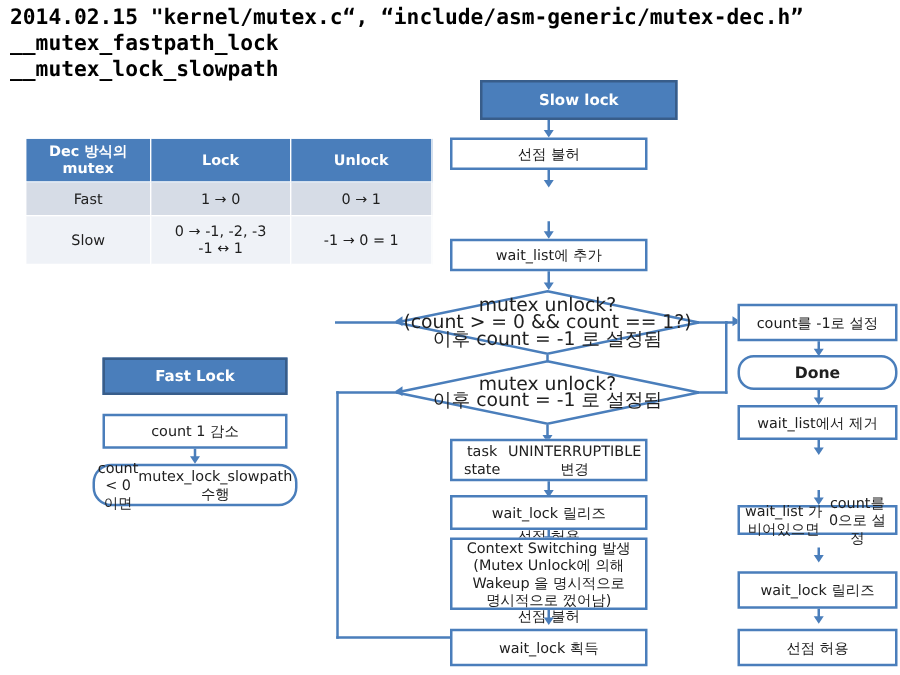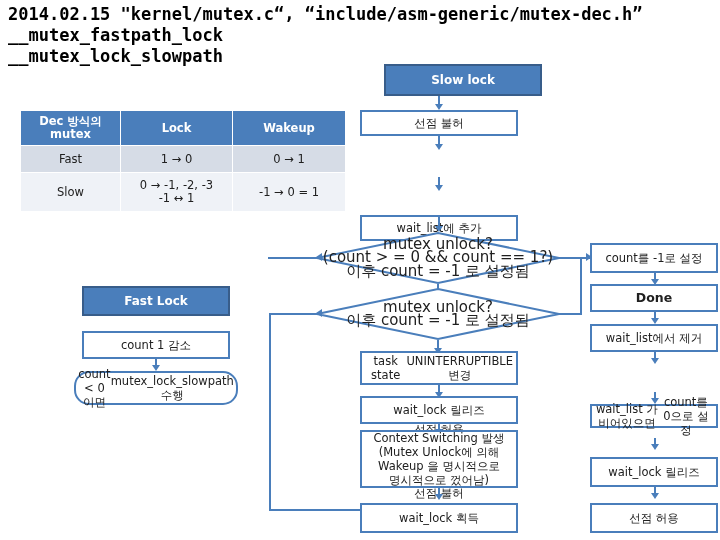--- a/index.html
+++ b/index.html
@@ -86,21 +86,21 @@
     text-align: center;
     padding: 1px 3px;
   }
   .box.filled {
     background: #4A7EBB;
     border: 2px solid #385D8A;
     color: #ffffff;
     font-weight: bold;
     font-size: 12px;
   }
-  .box.bold-text { font-weight: bold; font-size: 12.5px; }
+  .box.bold-text { font-weight: bold; font-size: 12.5px; border-radius: 13px; }
 
   
   .diamond-wrap {
     position: absolute;
   }
   .diamond-wrap svg {
     position: absolute;
     left: 0; top: 0;
     overflow: visible;
   }
@@ -165,21 +165,21 @@
   <table class="dec-table">
     <colgroup>
         <col class="col-1">
         <col class="col-2">
         <col class="col-3">
       </colgroup>
     <thead>
       <tr>
         <th>Dec 방식의 mutex</th>
         <th>Lock</th>
-        <th>Wakeup</th>
+        <th>Unlock</th>
       </tr>
     </thead>
     <tbody>
       <tr class="row-a">
         <td>Fast</td>
         <td>1 → 0</td>
         <td>0 → 1</td>
       </tr>
       <tr class="row-b">
         <td>Slow</td>
@@ -199,21 +199,21 @@
 
   <div class="box" style="left:360px; top:110px; width:158px; height:26px;">선점 불허</div>
 
   <div class="conn v" style="left:438px; top:136px; height:10px;"></div>
   <div class="arrow-down" style="left:435px; top:144px;"></div>
 
 
   <div class="conn v" style="left:438px; top:177px; height:10px;"></div>
   <div class="arrow-down" style="left:435px; top:185px;"></div>
 
-  <div class="box" style="left:360px; top:191px; width:158px; height:26px;margin-top:24px;">wait_list에 추가</div>
+  <div class="box" style="left:360px; top:191px; width:158px; height:26px;">wait_list에 추가</div>
 
   <div class="conn v" style="left:438px; top:217px; height:12px;"></div>
   <div class="arrow-down" style="left:435px; top:226px;"></div>
 
   <div class="diamond-wrap" style="left:316px; top:232px; width:244px; height:52px;">
     <svg width="244" height="52" viewBox="0 0 244 52">
       <polygon points="122,1 243,26 122,51 1,26" fill="#ffffff" stroke="#4A7EBB" stroke-width="2"></polygon>
     </svg>
     <div class="diamond-label">
       <span>mutex unlock?</span>

